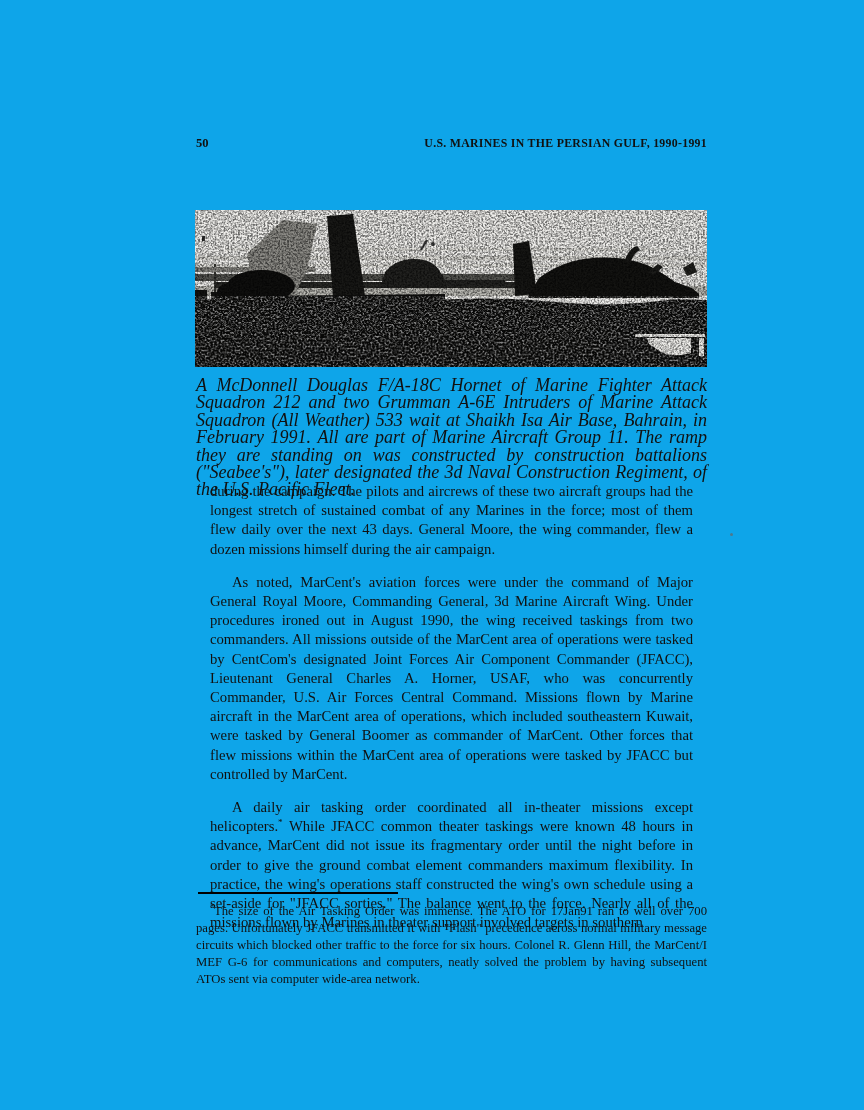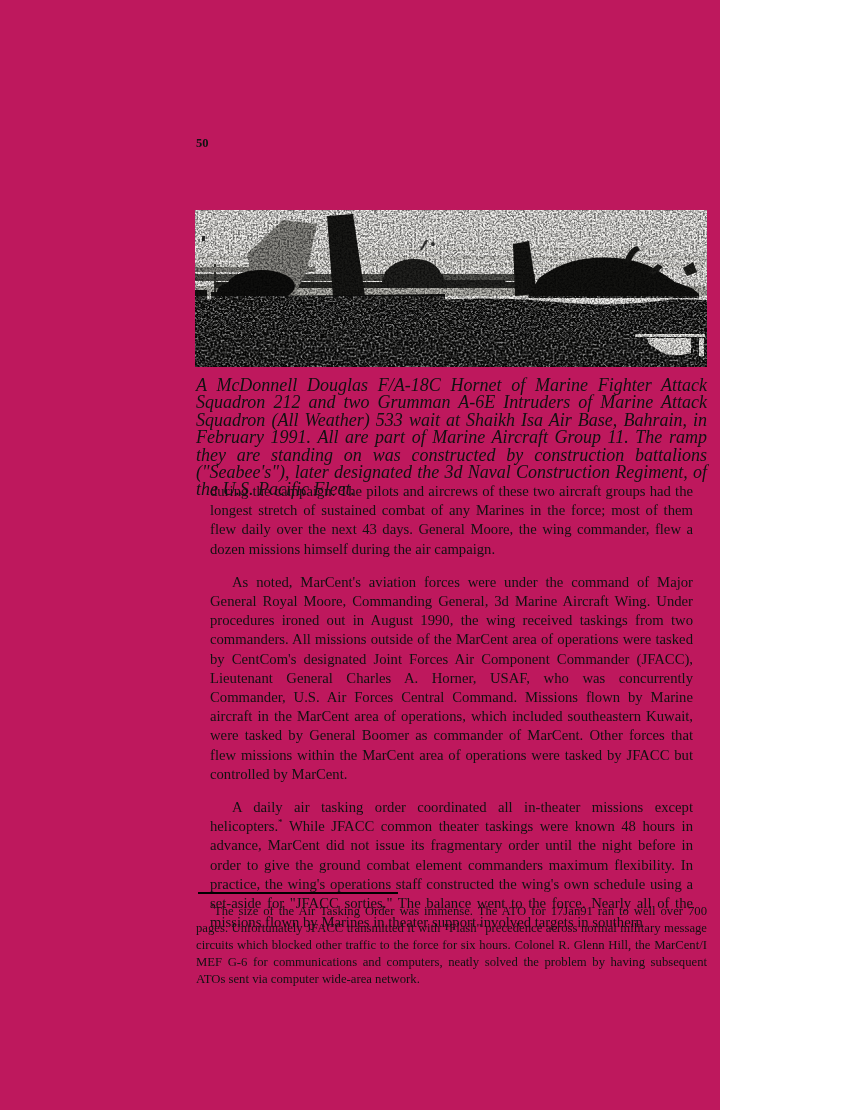--- a/index.html
+++ b/index.html
@@ -1,20 +1,20 @@
 <!DOCTYPE html>
 <html><head>
 <meta charset="utf-8">
 <style>
   html, body { margin: 0; padding: 0; background: #ffffff; }
   .page {
     position: relative;
-    width: 720px;
+    width: 864px;
     height: 1110px;
-    background: #be185d;
+    background: #0ea5e9;
     font-family: "Liberation Serif", "DejaVu Serif", serif;
     color: #111111;
     overflow: hidden;
   }
   .header-row {
     position: absolute;
     left: 196px; top: 136px; width: 511px;
     display: flex; justify-content: space-between; align-items: baseline;
   }
   .page-number { font-size: 12.5px; font-weight: bold; }
@@ -66,20 +66,21 @@
     background: #666; border-radius: 50%; opacity: 0.7;
   }
 </style>
 </head>
 <body>
 
 <div class="page">
 
   <div class="header-row">
     <span class="page-number">50</span>
+    <span class="running-title">U.S. MARINES IN THE PERSIAN GULF, 1990-1991</span>
   </div>
 
   <figure class="photo-frame" style="margin:0">
     <svg width="512" height="157" viewBox="0 0 512 157">
       <defs>
         <filter id="grainDark" x="0%" y="0%" width="100%" height="100%">
           <feTurbulence type="fractalNoise" baseFrequency="0.55" numOctaves="2" seed="11" stitchTiles="stitch"></feTurbulence>
           <feColorMatrix type="matrix" values="0 0 0 0 0  0 0 0 0 0  0 0 0 0 0  1.6 1.6 1.6 0 -2.0"></feColorMatrix>
         </filter>
         <filter id="grainLight" x="0%" y="0%" width="100%" height="100%">

